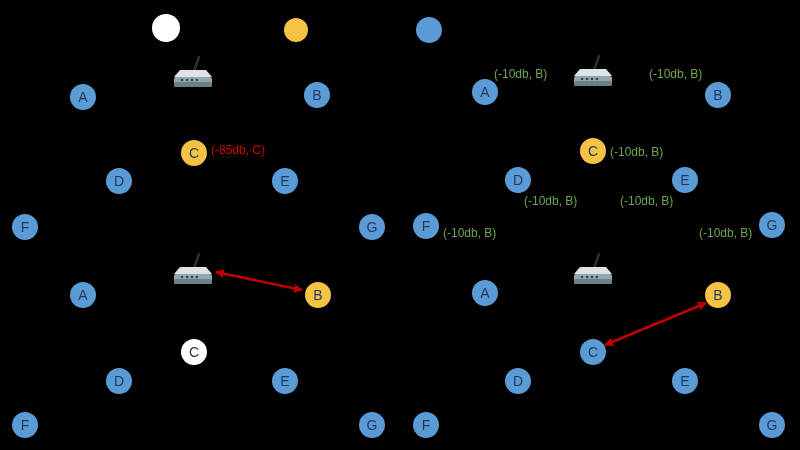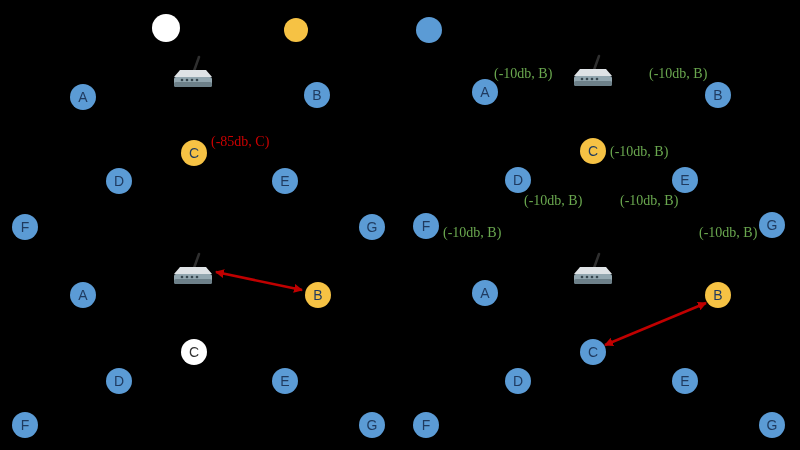--- a/index.html
+++ b/index.html
@@ -24,24 +24,23 @@
     font-size: 14px;
     font-weight: 400;
     line-height: 1;
     user-select: none;
   }
   .node.blue   { background: var(--node-blue, #5b9bd5);   color: var(--node-letter, #1f3a5f); }
   .node.yellow { background: var(--node-yellow, #f6c244); color: var(--node-letter, #1f3a5f); }
   .node.white  { background: var(--node-white, #ffffff);  color: var(--node-letter-on-white, #333333); }
   .annotation {
     position: absolute;
-    font-size: 14px;
+    font-size: 12px;
     transform: translateY(-50%);
     white-space: nowrap;
-    font-family: Liberation Serif, serif;
   }
   .annotation.green { color: var(--annotation-green, #6aa84f); }
   .annotation.red   { color: var(--annotation-red, #cc0000); }
   .router {
     position: absolute;
     width: 44px;
     height: 40px;
     transform: translate(-50%, -50%);
   }
   #arrow-layer {
@@ -138,21 +137,21 @@
       <line x1="23" y1="17" x2="28" y2="3" stroke="#2f2f2f" stroke-width="2.5" stroke-linecap="round"></line>
       <polygon points="9,16 35,16 41,23 3,23" fill="#dfe3e6"></polygon>
       <rect x="3" y="23" width="38" height="10" rx="2" fill="#93a7b0"></rect>
       <rect x="3" y="28" width="38" height="5" rx="2" fill="#6d8089"></rect>
       <circle cx="11" cy="26" r="1.3" fill="#37474f"></circle>
       <circle cx="16" cy="26" r="1.3" fill="#37474f"></circle>
       <circle cx="21" cy="26" r="1.3" fill="#37474f"></circle>
       <circle cx="26" cy="26" r="1.3" fill="#37474f"></circle>
     </svg>
   </div>
-    <div class="annotation red" style="left: 211px; top: 142px;">(-85db, C)</div>
+    <div class="annotation red" style="left: 211px; top: 150px;">(-85db, C)</div>
     <div class="annotation green" style="left: 494px; top: 74px;">(-10db, B)</div>
     <div class="annotation green" style="left: 649px; top: 74px;">(-10db, B)</div>
     <div class="annotation green" style="left: 610px; top: 152px;">(-10db, B)</div>
     <div class="annotation green" style="left: 524px; top: 201px;">(-10db, B)</div>
     <div class="annotation green" style="left: 620px; top: 201px;">(-10db, B)</div>
     <div class="annotation green" style="left: 443px; top: 233px;">(-10db, B)</div>
     <div class="annotation green" style="left: 699px; top: 233px;">(-10db, B)</div>
   </div>
 
 </body></html>

